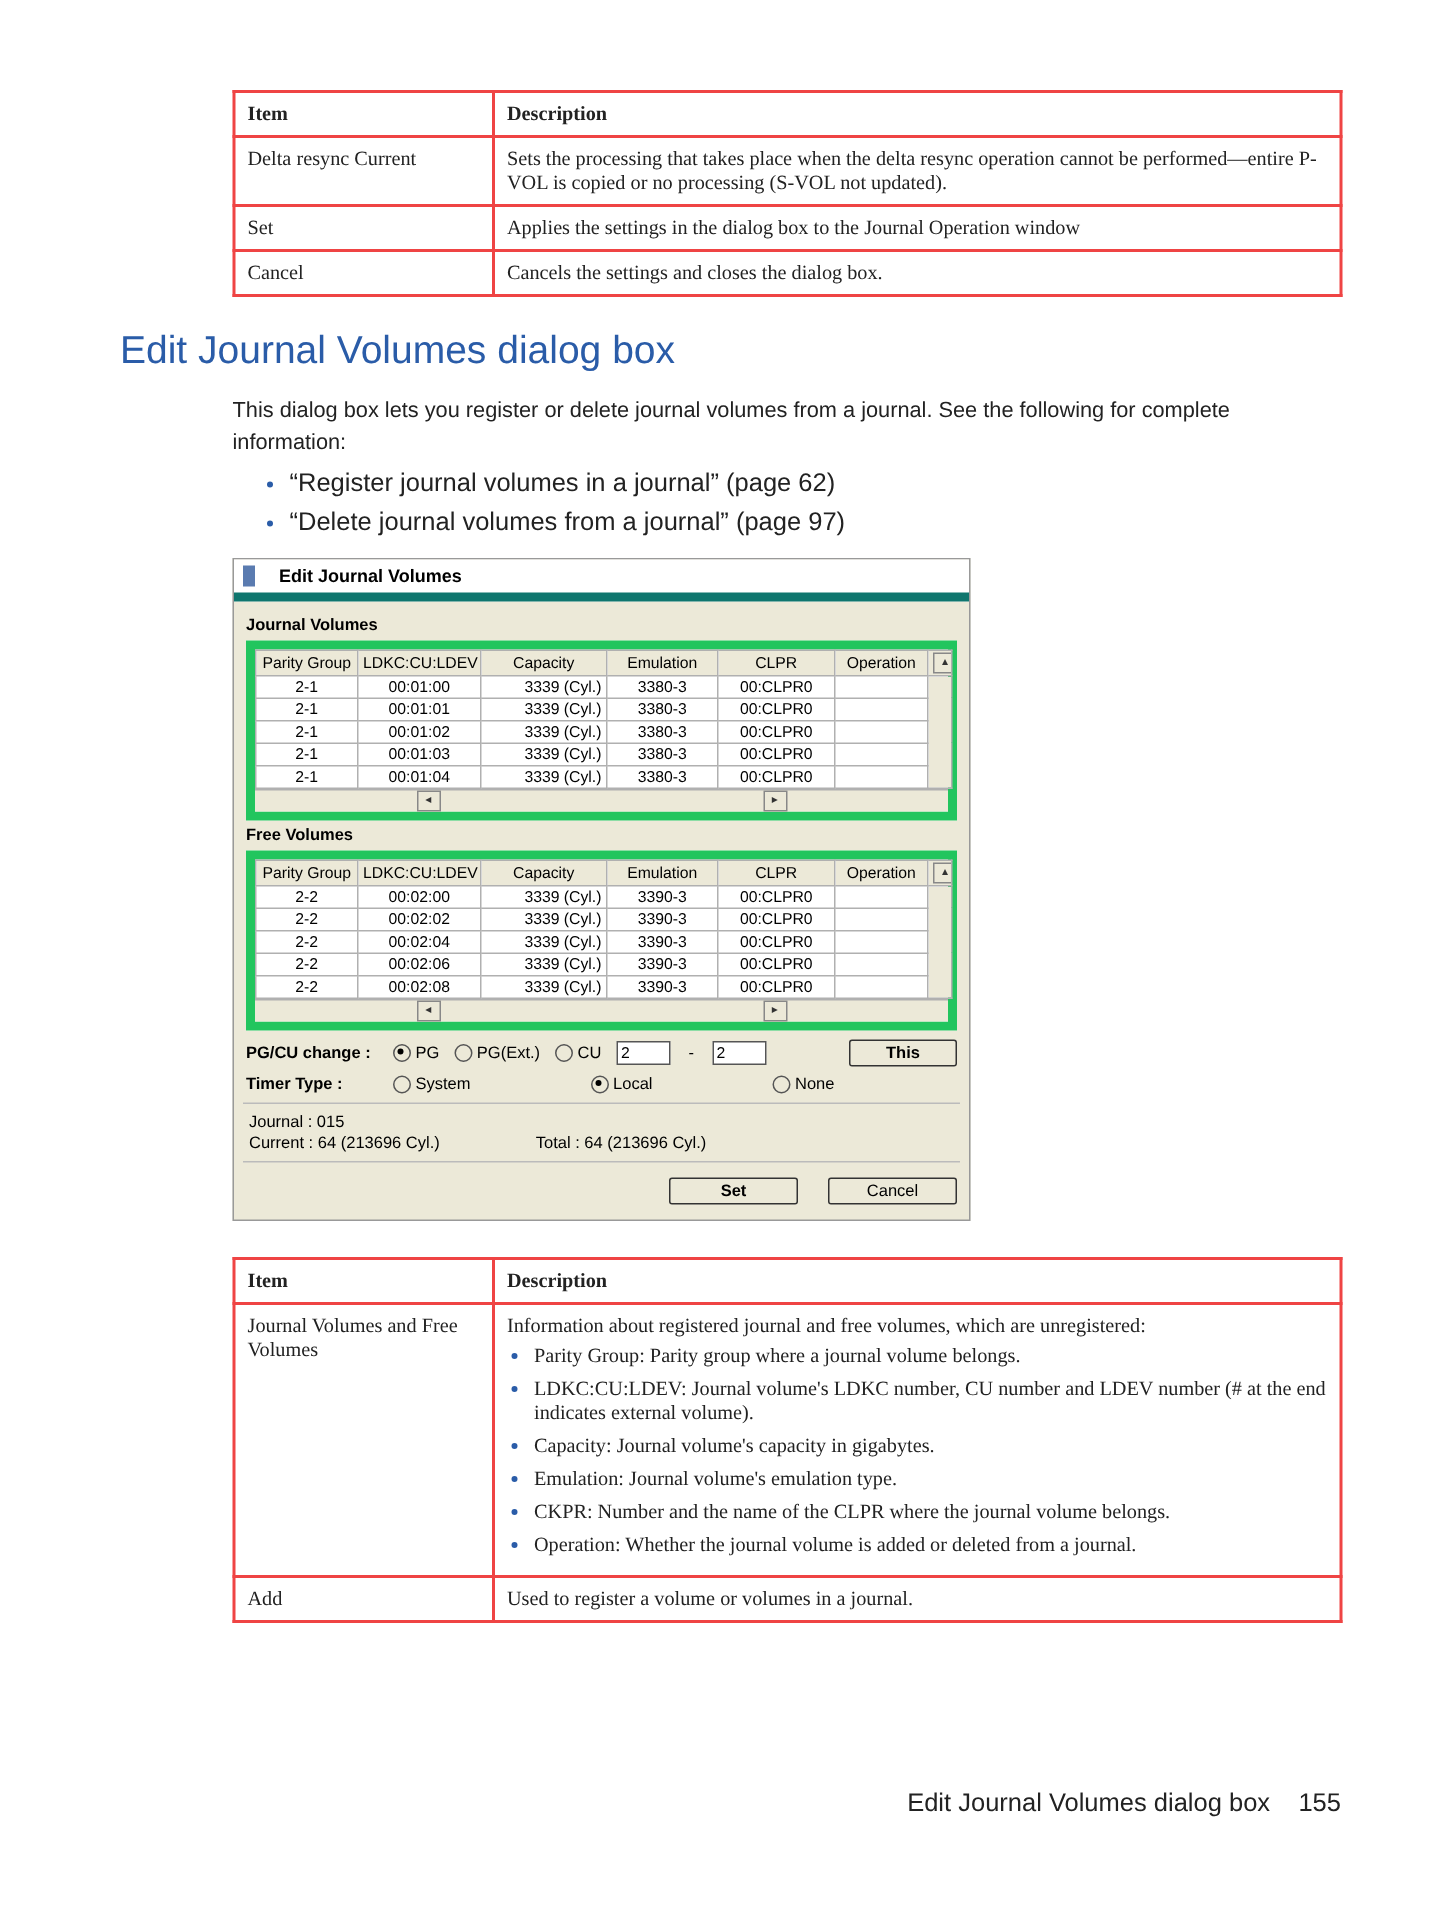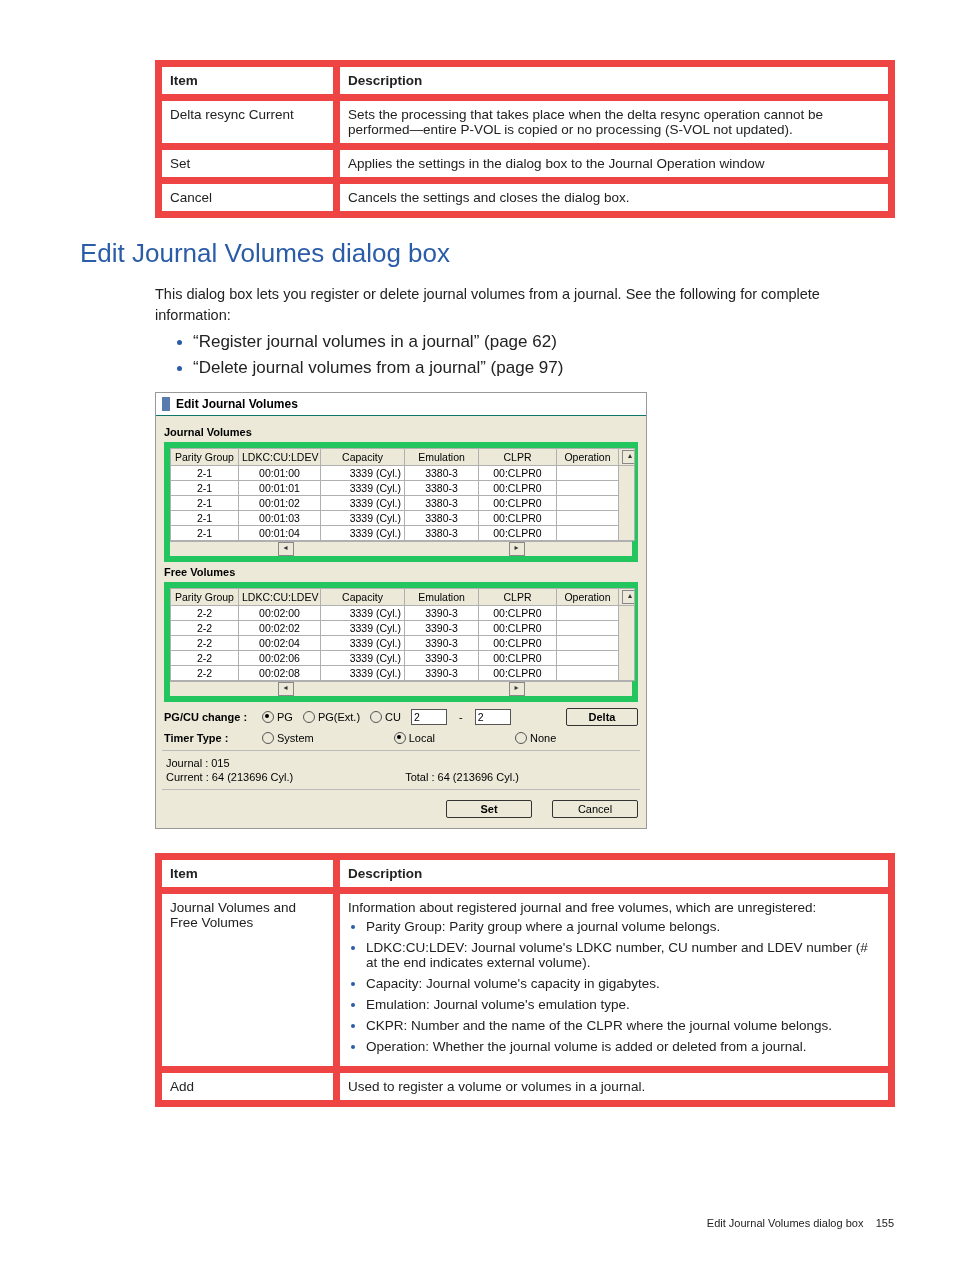--- a/index.html
+++ b/index.html
@@ -16,24 +16,25 @@
   
   .def-table {
     border-collapse: collapse;
     width: 740px;
     margin-left: 75px;
     margin-bottom: 20px;
     border: 1px solid #4a7bb5;
     font-size: 13.5px;
   }
   .def-table th, .def-table td {
-    border: 7px solid #ef4444;
+    border: 2px solid #ef4444;
     padding: 6px 8px;
     vertical-align: top;
     text-align: left;
+    font-family: Liberation Serif, serif;
   }
   .def-table th {
     font-weight: bold;
     background: #fff;
   }
   .def-table .col-item { width: 155px; }
 
   .def-table ul { margin: 4px 0 0 0; padding-left: 18px; }
   .def-table ul li { margin-bottom: 6px; }
   .def-table ul li::marker { color: #2a5ca8; }
@@ -69,22 +70,22 @@
     font-family: Tahoma, Arial, sans-serif;
     font-size: 11px;
     background: #ece9d8;
     color: #000;
   }
   .dlg-title {
     background: #fff;
     padding: 4px 6px;
     display: flex;
     align-items: center;
-    gap: 6px;
-    border-bottom: 1px solid #0f766e;
+    gap: 16px;
+    border-bottom: 6px solid #0f766e;
     font-weight: bold;
     font-size: 12px;
   }
   .title-block {
     width: 8px; height: 14px;
     background: #5a7bb0;
     display: inline-block;
   }
   .dlg-body { padding: 6px 8px 10px 8px; }
   .dlg-sub {
@@ -183,32 +184,32 @@
     font-size: 10.5px; padding: 0 2px; line-height: 14px;
   }
   .dash { padding: 0 2px; }
 
   hr.sep { border: none; border-top: 1px solid #bbb; margin: 6px -2px; }
 
   .info-line {
     font-size: 11px;
     margin: 2px 0 2px 2px;
   }
-  .info-line.flex { display: flex; gap: 112px; }
+  .info-line.flex { display: flex; gap: 64px; }
 
   .bottom-btns {
     display: flex;
     justify-content: flex-end;
     gap: 20px;
     margin-top: 10px;
   }
 
   .footer {
     text-align: right;
-    font-size: 11px;
+    font-size: 17px;
     margin: 60px 60px 0 0;
   }
 </style>
 </head>
 <body>
 
 <div class="page">
 
   <table class="def-table">
     <thead>
@@ -409,21 +410,21 @@
             <span>PG(Ext.)</span>
           </span>
         <span class="radio">
             <span class="dot"></span>
             <span>CU</span>
           </span>
         <span class="tiny-input">2</span>
         <span class="dash">-</span>
         <span class="tiny-input">2</span>
         <span style="flex:1"></span>
-        <span class="dlg-btn enabled" style="min-width:50px">Delta</span>
+        <span class="dlg-btn enabled" style="min-width:50px">This</span>
       </div>
 
       <div class="form-row">
         <span class="lbl">Timer Type :</span>
         <span class="radio">
             <span class="dot"></span>
             <span>System</span>
           </span>
         <span style="width:60px"></span>
         <span class="radio checked">

